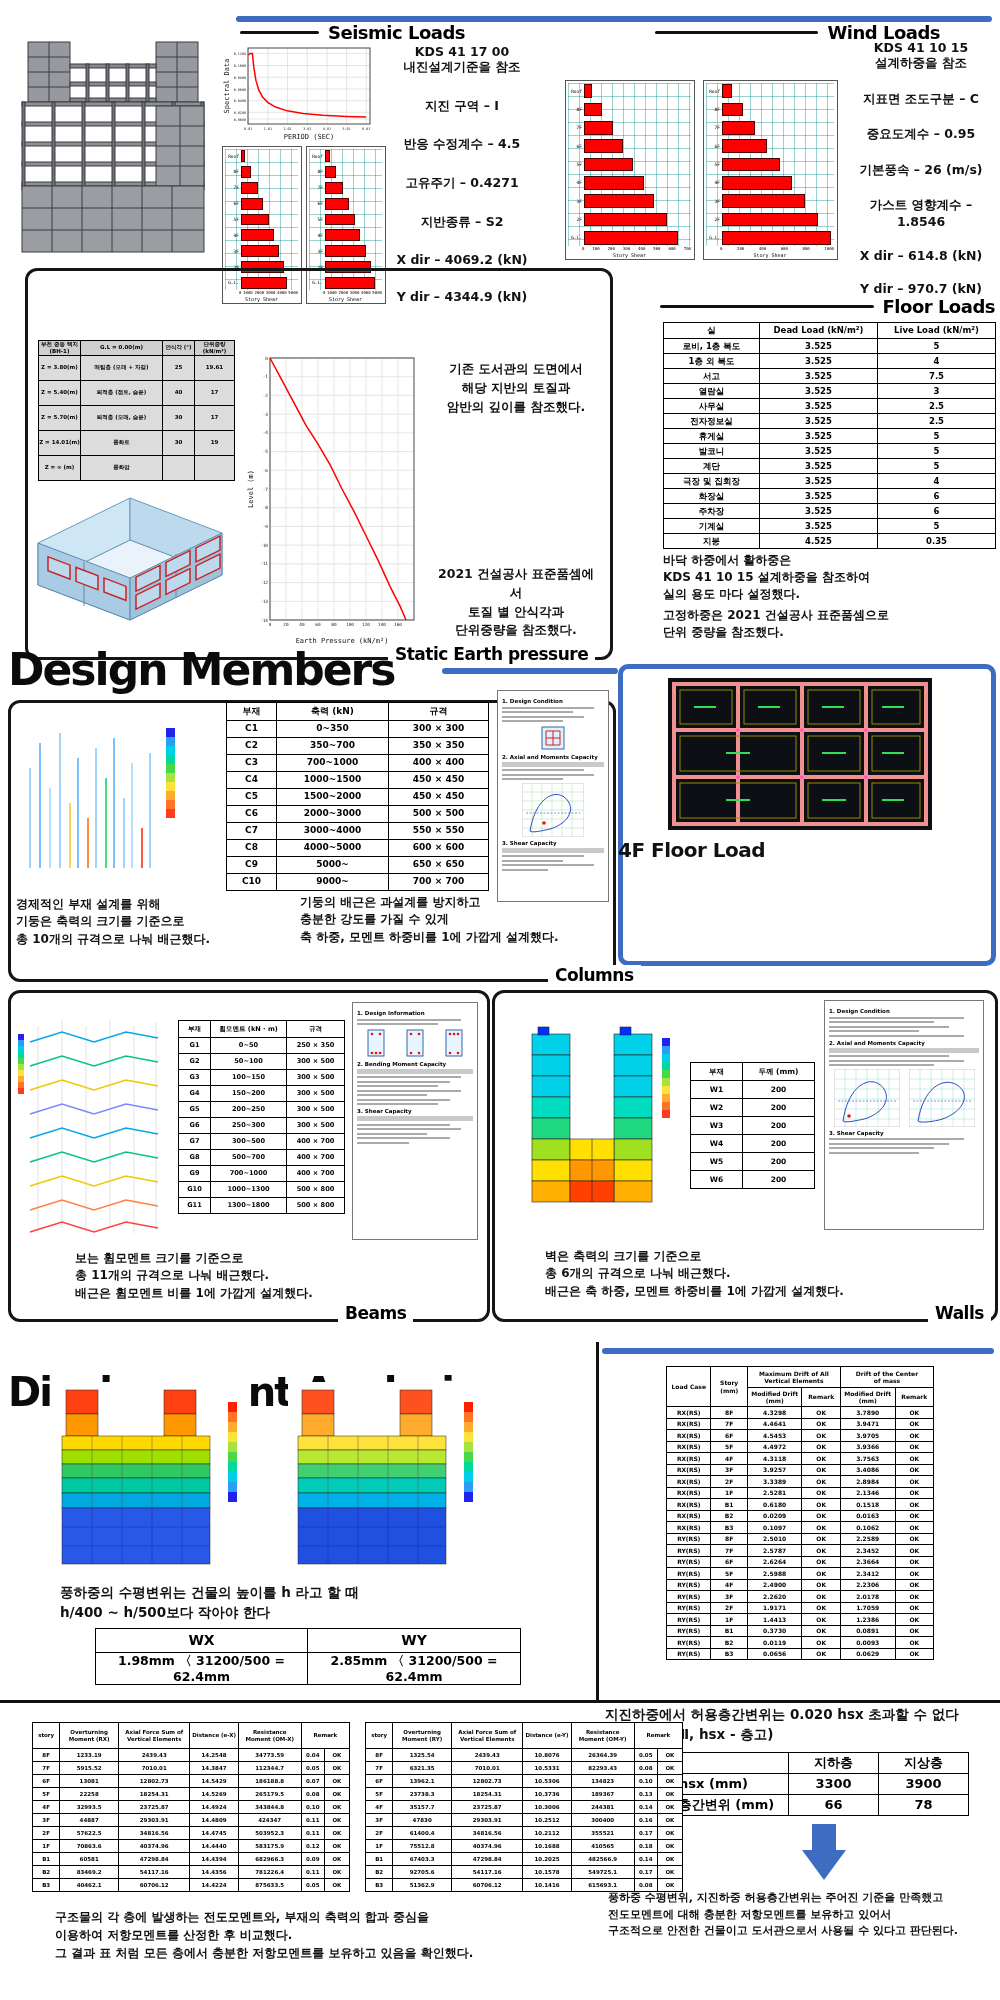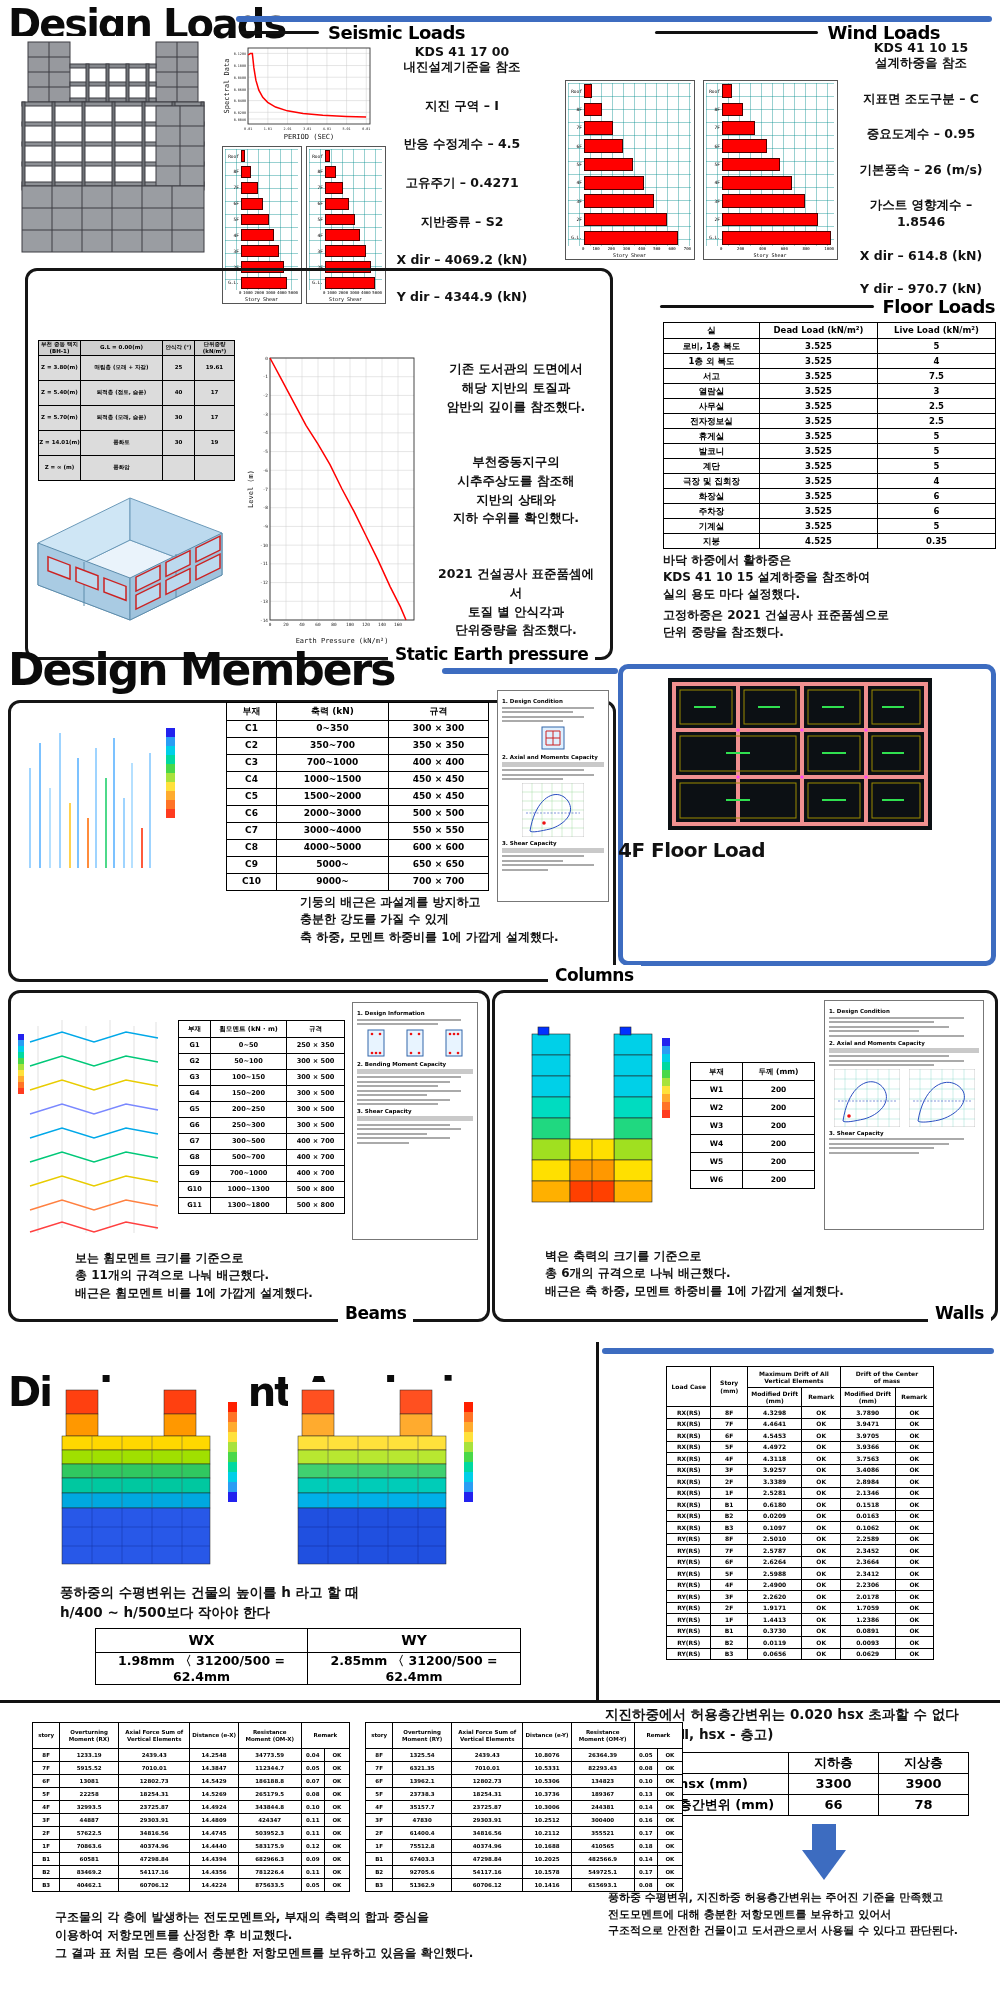--- a/index.html
+++ b/index.html
@@ -37,21 +37,20 @@
   .tl.w60{width:60%;} .tl.w80{width:80%;} .tl.w45{width:45%;} .tl.w70{width:70%;} .tl.w90{width:90%;}
   .pmrow{display:flex;justify-content:space-around;align-items:center;margin:2px 0;}
   .arrow-down{position:absolute;width:0;height:0;border-left:22px solid transparent;border-right:22px solid transparent;border-top:30px solid #3d6cc0;}
   .arrow-stem{position:absolute;background:#3d6cc0;}
 </style>
 </head>
 <body>
 
 <div id="page">
 
-  <div class="h1" style="left:8px;top:4px;font-size:40px;">Design Loads</div>
   <div class="bluebar" style="left:236px;top:16px;width:756px;"></div>
 
   <svg class="abs" style="left:10px;top:36px;" width="206" height="220" viewBox="0 0 206 220">
     <rect x="0" y="0" width="206" height="220" fill="#ffffff"></rect>
     <g stroke="#3c3c42" stroke-width="1">
       <rect x="18" y="6" width="42" height="60" fill="#97999e"></rect>
       <line x1="18" y1="21" x2="60" y2="21"></line>
         <line x1="18" y1="36" x2="60" y2="36"></line>
         <line x1="18" y1="51" x2="60" y2="51"></line>
         <line x1="39" y1="6" x2="39" y2="66"></line>
@@ -670,24 +669,20 @@
       <rect x="24" y="8" width="144" height="262" fill="none" stroke="#333" stroke-width="0.9"></rect>
       <polyline points="24,8 36,30.45714285714286 48,52.91428571428572 60,75.37142857142858 72,94.08571428571429 84,114.67142857142856 96,139 108,161.45714285714283 120,185.7857142857143 132,210.11428571428573 144,236.3142857142857 154.4,256.9 160,270" fill="none" stroke="#ff0000" stroke-width="1.5"></polyline>
       <text x="96" y="293" font-size="7" text-anchor="middle" fill="#111">Earth Pressure (kN/m²)</text>
       <text x="7" y="139" font-size="7" text-anchor="middle" fill="#111" transform="rotate(-90 7 139)">Level (m)</text>
     </svg>
 
   <div class="kcol" style="left:432px;top:360px;width:168px;height:280px;font-size:12.5px;line-height:1.5;">
     <div class="pre">기존 도서관의 도면에서
 해당 지반의 토질과
 암반의 깊이를 참조했다.</div>
-    <div class="pre">부천중동지구의
-시추주상도를 참조해
-지반의 상태와
-지하 수위를 확인했다.</div>
     <div class="pre">2021 건설공사 표준품셈에서
 토질 별 안식각과
 단위중량을 참조했다.</div>
   </div>
   <div class="seclabel" style="left:388px;top:644px;">Static Earth pressure</div>
 
   <div class="h1" style="left:8px;top:648px;font-size:44px;">Design Members</div>
   <div class="bluebar" style="left:442px;top:668px;width:176px;"></div>
 
   <div class="bluebox" style="left:618px;top:664px;width:368px;height:292px;"></div>
@@ -884,20 +879,23 @@
       </svg>
     </div>
     <div class="rh">3. Shear Capacity</div>
     <div class="band"></div>
       <div class="tl w80"></div>
       <div class="tl w60"></div>
       <div class="tl w90"></div>
       <div class="tl w45"></div>
   </div>
 
+  <div class="ktext pre" style="left:16px;top:896px;width:280px;font-size:12px;line-height:1.45;">경제적인 부재 설계를 위해
+기둥은 축력의 크기를 기준으로
+총 10개의 규격으로 나눠 배근했다.</div>
   <div class="ktext pre" style="left:300px;top:894px;width:308px;font-size:12px;line-height:1.45;">기둥의 배근은 과설계를 방지하고
 충분한 강도를 가질 수 있게
 축 하중, 모멘트 하중비를 1에 가깝게 설계했다.</div>
   <div class="seclabel" style="left:548px;top:965px;">Columns</div>
 
   <div class="obox" style="left:8px;top:990px;width:476px;height:326px;"></div>
 
   <svg class="abs" style="left:16px;top:1008px;" width="154" height="238" viewBox="0 0 154 238">
     <rect width="154" height="238" fill="#fff"></rect>
     <g stroke="#cfcfcf" stroke-width=".6">

